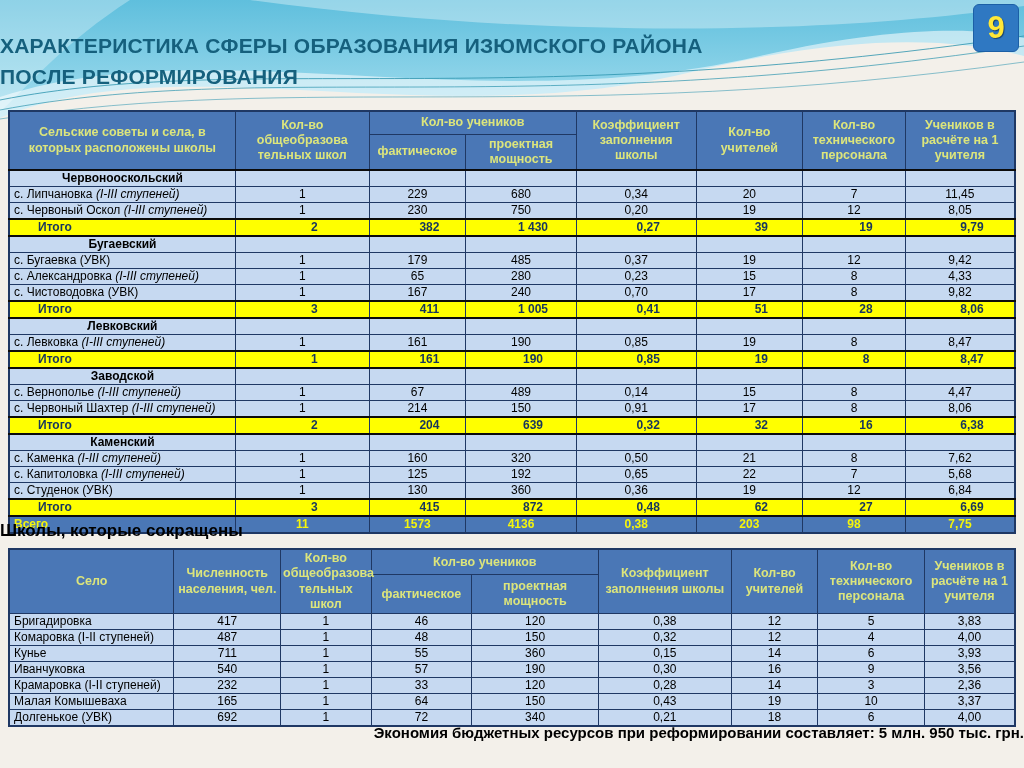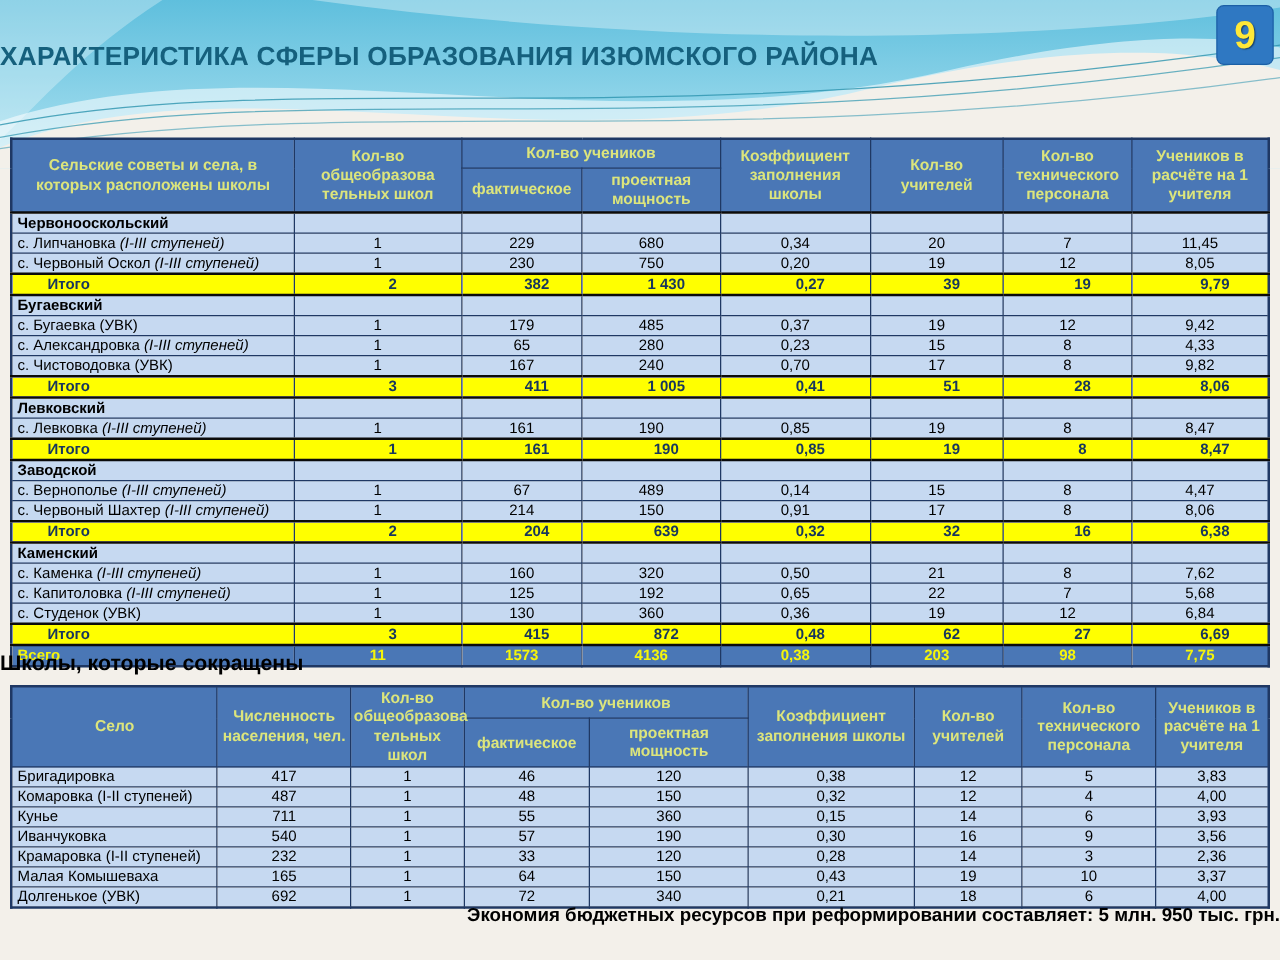--- a/index.html
+++ b/index.html
@@ -32,21 +32,21 @@
   }
   .th-top{height:20px;}
   .th-sub{height:32px;}
   td{
     background:var(--row-bg,#C6D9F1);color:#000;font-size:12px;line-height:1.1;
     border:1px solid var(--border-color,#1F3864);padding:0 4px;height:15px;
     text-align:center;overflow:hidden;white-space:nowrap;
   }
   td.c-name{text-align:left;}
   td.c-name i{font-style:italic;}
-  tr.r-group td{font-weight:bold;border-top:2px solid #0B0B0B;}
+  tr.r-group td{font-weight:bold;border-top:2px solid #0B0B0B;text-align:center;}
   tr.r-total td{
     background:var(--total-bg,#FFFF00);color:var(--total-text,#17365D);
     font-weight:bold;border-top:2px solid #0B0B0B;border-bottom:2px solid #0B0B0B;padding-left:28px;
   }
   tr.r-grand td{
     background:var(--grand-bg,#4A77B6);color:var(--grand-text,#F5F50A);
     font-weight:bold;border-top:2px solid #0B0B0B;
   }
   .mid-heading{
     position:absolute;top:521px;left:0;width:100%;
@@ -76,20 +76,21 @@
     <path d="M0,118 C185,42 430,138 700,70 C855,33 955,38 1024,56 L1024,135 L0,135 Z" fill="#F3F0EA"></path>
     <path d="M0,100 C245,52 505,112 1024,36" fill="none" stroke="#2C94AE" stroke-width="1" opacity="0.8"></path>
     <path d="M0,110 C265,60 525,120 1024,46" fill="none" stroke="#2C94AE" stroke-width="1" opacity="0.7"></path>
     <path d="M0,119 C300,72 565,126 1024,62" fill="none" stroke="#2C94AE" stroke-width="1" opacity="0.55"></path>
   </svg>
 
   <div class="slide-number">9</div>
 
   <div class="title">
     <div>ХАРАКТЕРИСТИКА СФЕРЫ ОБРАЗОВАНИЯ ИЗЮМСКОГО РАЙОНА</div>
+    <div>ПОСЛЕ РЕФОРМИРОВАНИЯ</div>
   </div>
 
   <div class="tbl-wrap tbl1">
     <table>
       <colgroup id="cg1">
           <col style="width: 22.5%;">
           <col style="width: 13.3%;">
           <col style="width: 9.6%;">
           <col style="width: 11%;">
           <col style="width: 11.9%;">

